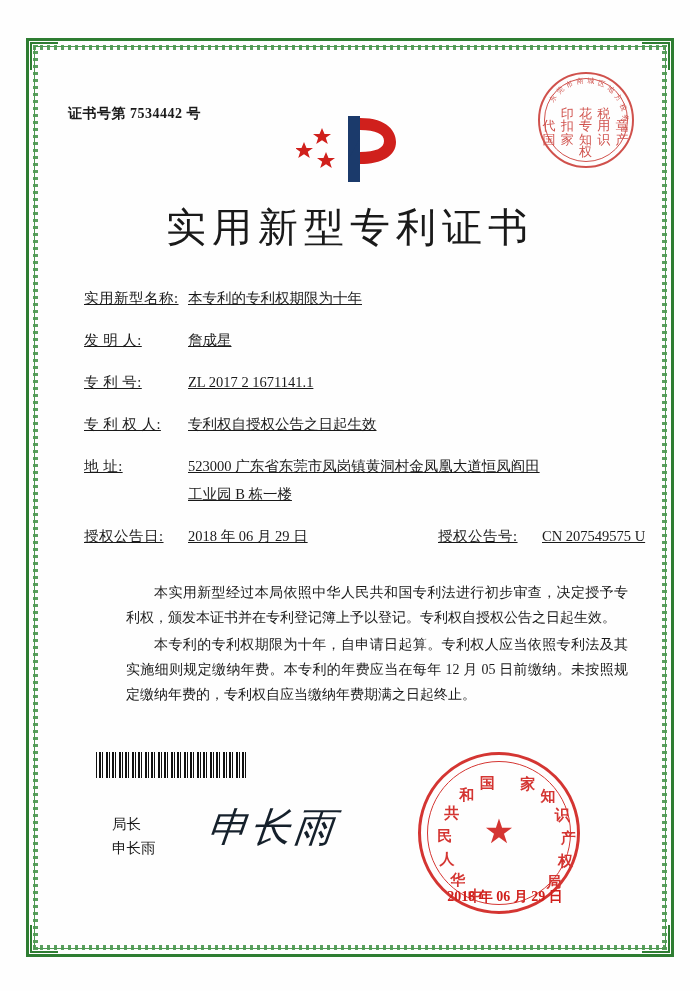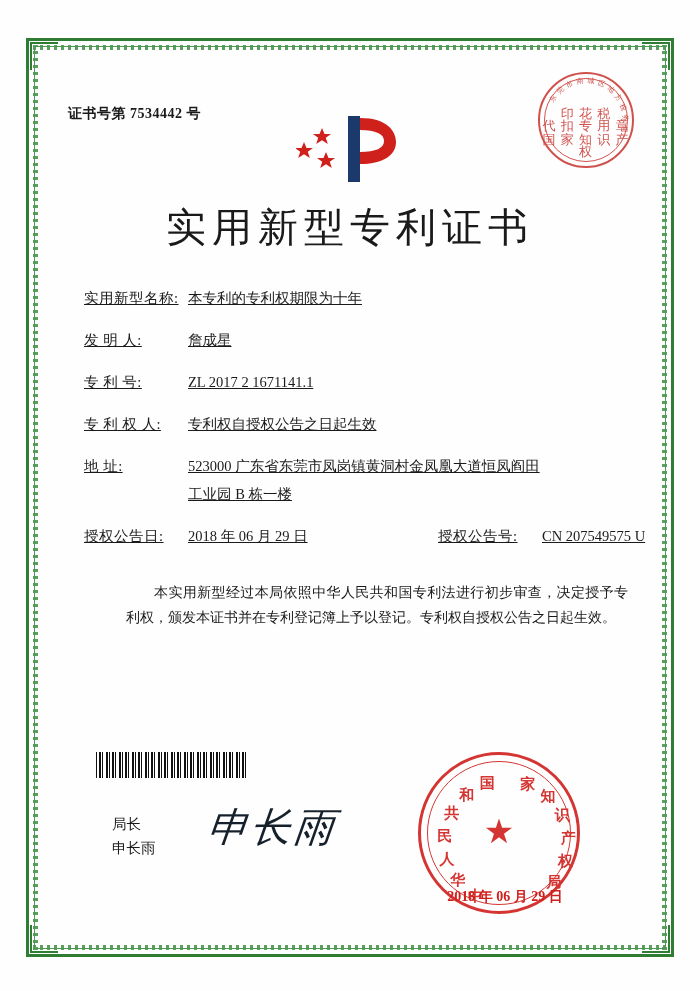--- a/index.html
+++ b/index.html
@@ -358,20 +358,21 @@
     <div class="frow two">
       <div class="flabel">授权公告日:</div>
       <div class="fvalue">2018 年 06 月 29 日</div>
       <div class="flabel2">授权公告号:</div>
       <div class="fvalue">CN 207549575 U</div>
     </div>
   </div>
 
   <div class="body-text">
     <p>本实用新型经过本局依照中华人民共和国专利法进行初步审查，决定授予专利权，颁发本证书并在专利登记簿上予以登记。专利权自授权公告之日起生效。</p>
+    <p>本专利的专利权期限为十年，自申请日起算。专利权人应当依照专利法及其实施细则规定缴纳年费。本专利的年费应当在每年 12 月 05 日前缴纳。未按照规定缴纳年费的，专利权自应当缴纳年费期满之日起终止。</p>
   </div>
 
   <div class="barcode"></div>
 
   <div class="sig-label">
     <div>局长</div>
     <div>申长雨</div>
   </div>
   <div class="sig-hand">申长雨</div>
 

